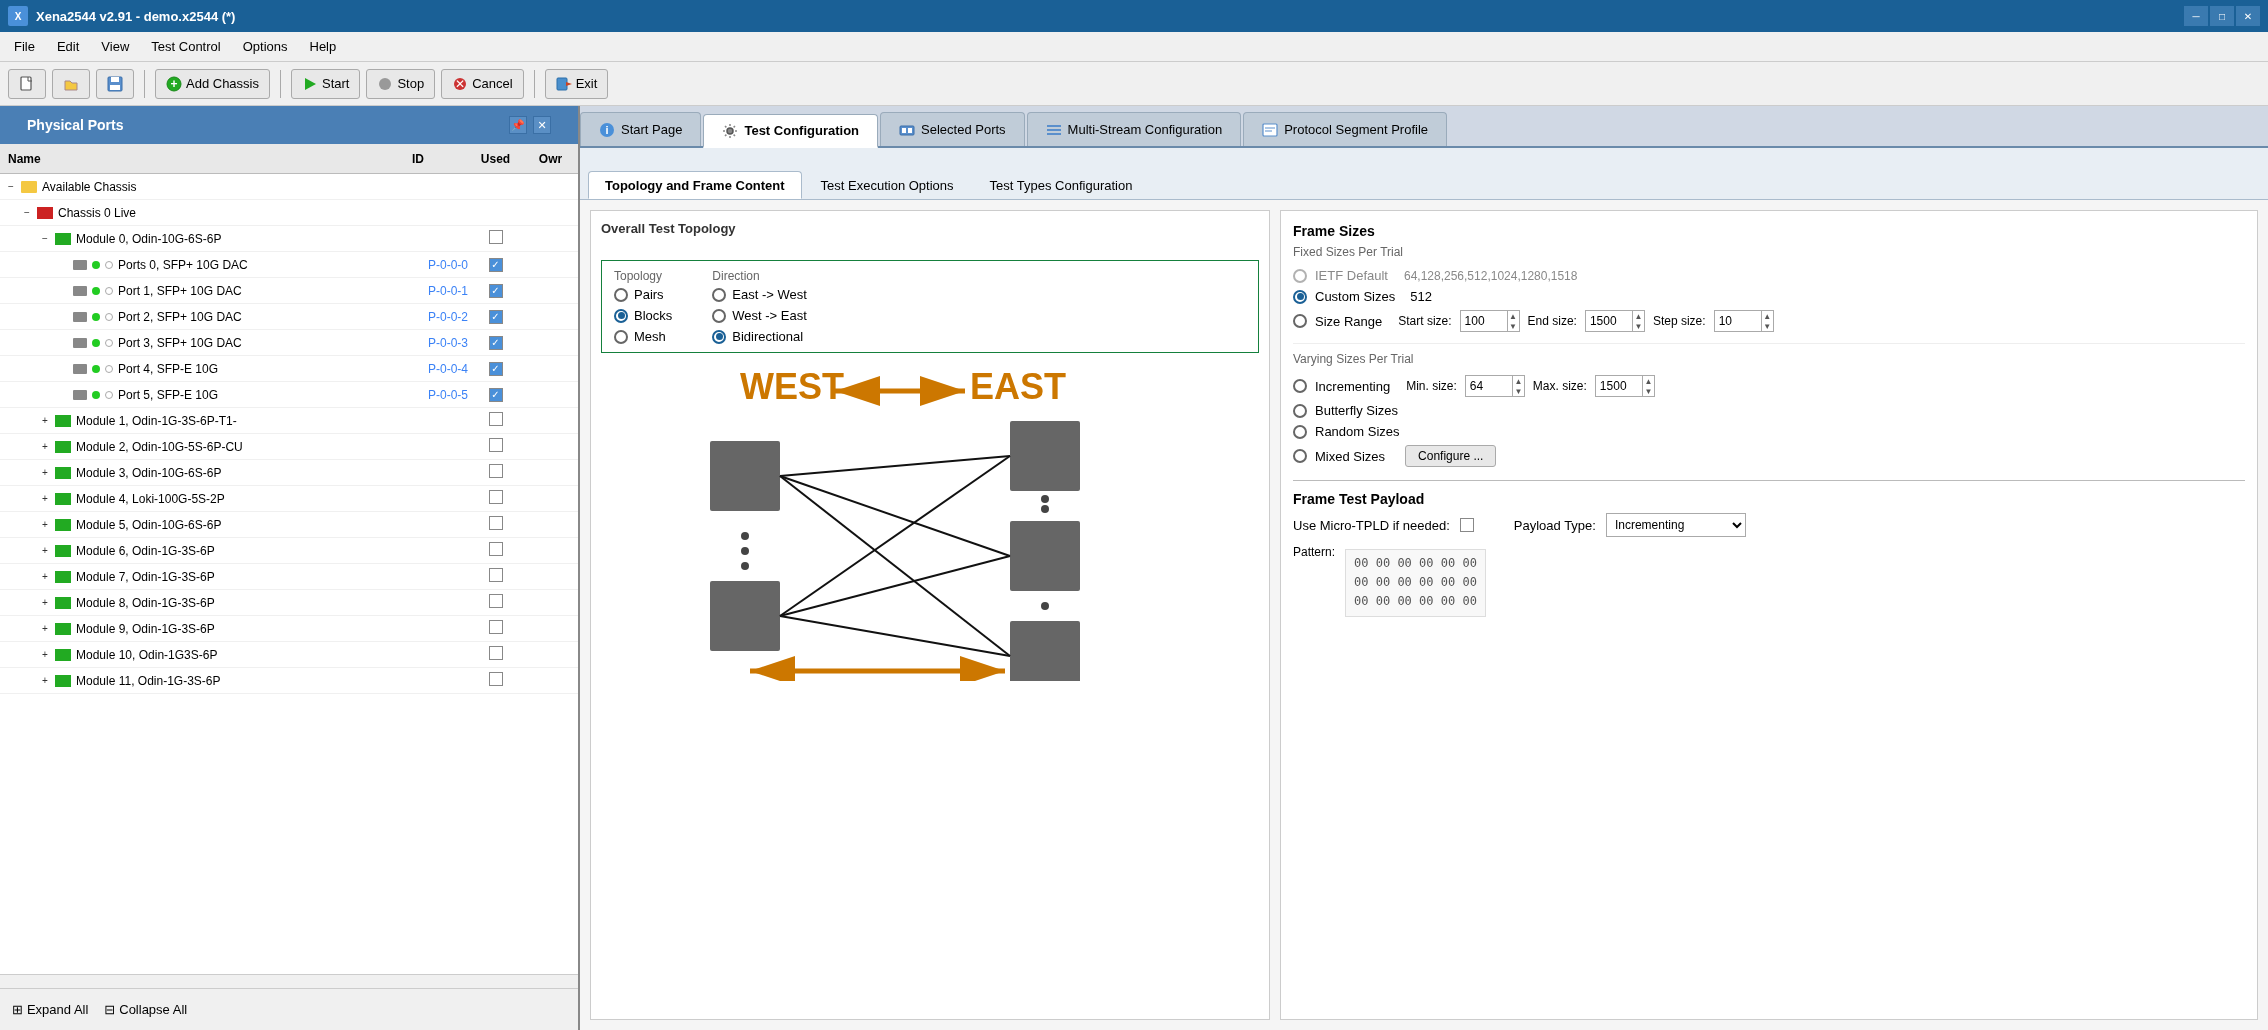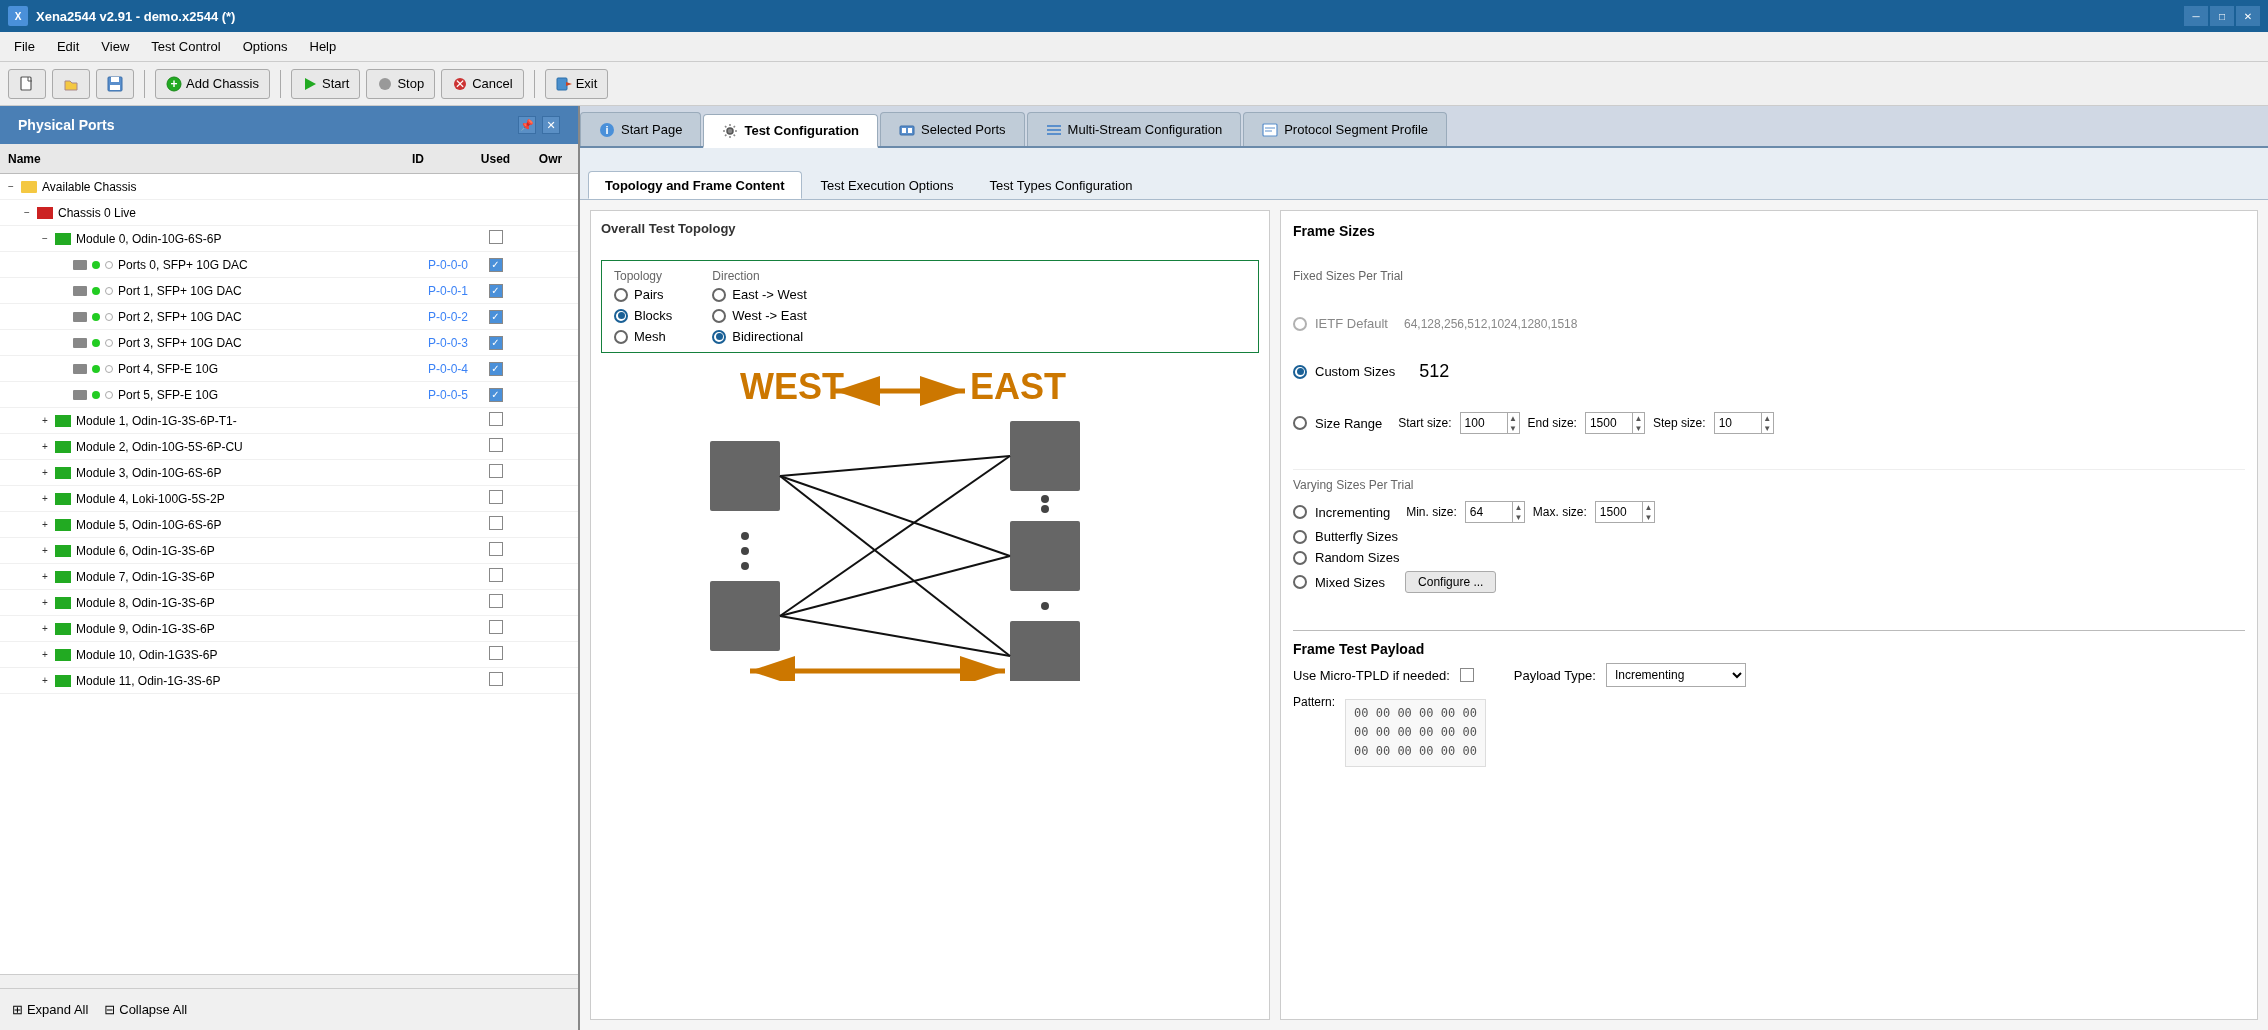--- a/index.html
+++ b/index.html
@@ -97,21 +97,21 @@
       width: 580px;
       background: white;
       border-right: 2px solid #888;
       display: flex;
       flex-direction: column;
       min-height: 0;
     }
     #left-panel-header {
       background: #4a7fb5;
       color: white;
-      padding: 6px 18px;
+      padding: 6px 27px;
       font-size: 14px;
       font-weight: bold;
       display: flex;
       align-items: center;
       justify-content: space-between;
       height: 38px;
     }
     .panel-controls { display: flex; gap: 6px; }
     .panel-ctrl-btn {
       width: 18px; height: 18px;
@@ -364,21 +364,21 @@
     }
 
     
     #frame-sizes-panel {
       flex: 1;
       background: white;
       border: 1px solid #ccc;
       padding: 12px;
       display: flex;
       flex-direction: column;
-      gap: 24px;
+      gap: 0;
     }
 
     .frame-section-title {
       font-size: 14px;
       font-weight: bold;
       margin-bottom: 6px;
     }
     .frame-sub-title {
       font-size: 12px;
       color: #666;
@@ -1010,21 +1010,21 @@
 
         <div class="frame-option">
           <div class="radio-circle" style="opacity:0.5;"></div>
           <span style="color:#888;">IETF Default</span>
           <span style="color:#888; font-size:12px; margin-left:8px;">64,128,256,512,1024,1280,1518</span>
         </div>
 
         <div class="frame-option">
           <div class="radio-circle selected"></div>
           <span>Custom Sizes</span>
-          <span style="margin-left:16px; font-size:18px;">512</span>
+          <span style="margin-left:7px; font-size:13px;">512</span>
         </div>
 
         <div class="frame-option">
           <div class="radio-circle"></div>
           <span>Size Range</span>
           <div class="size-range-row" style="margin-left:8px;">
             <span>Start size:</span>
             <div class="spin-input">
               <input type="text" value="100" style="">
               <div class="spin-arrows">

